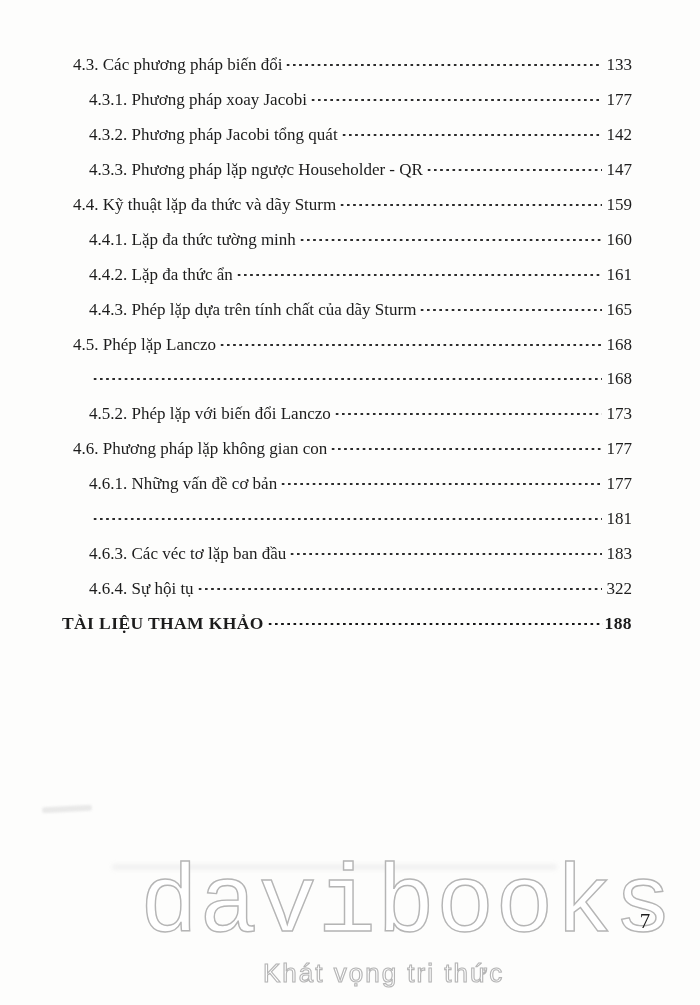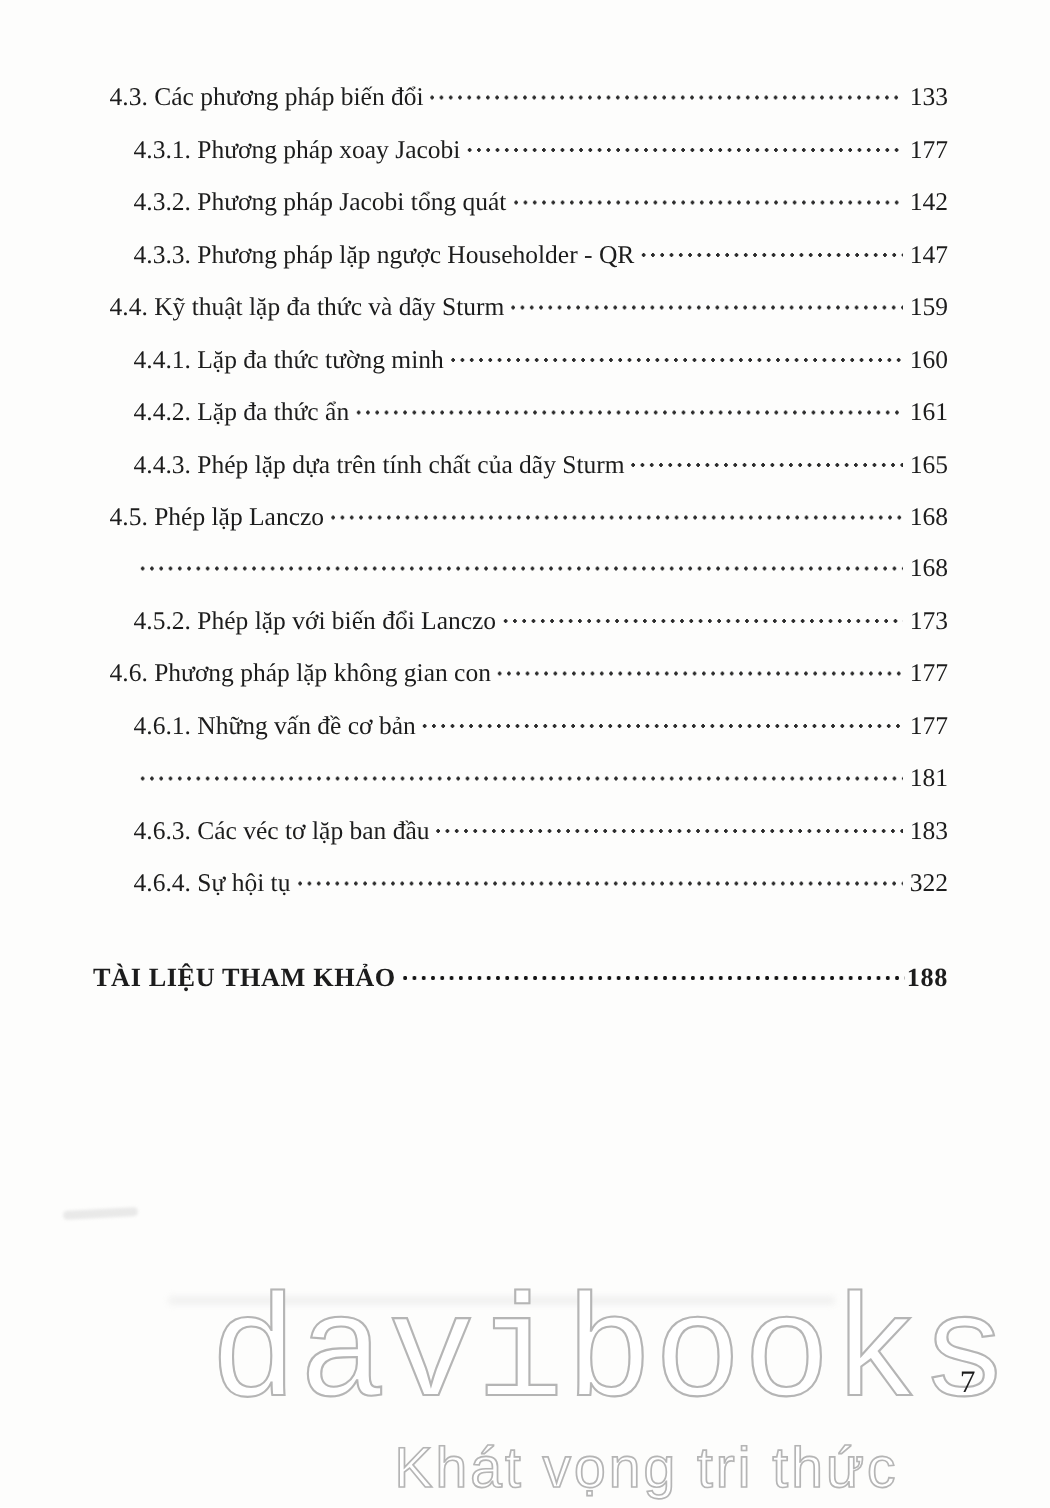--- a/index.html
+++ b/index.html
@@ -23,21 +23,21 @@
     position:absolute;top:44px;left:62px;width:570px;
     font-size:17px;
   }
   .toc-row{
     display:flex;align-items:center;
     height:27px;padding-top:7.9px;
     white-space:nowrap;
   }
   .toc-row.lvl1{padding-left:11px;}
   .toc-row.lvl2{padding-left:27px;}
-  .toc-row.lvl0{font-weight:700;letter-spacing:.4px;font-size:17.5px;margin-top:28px;}
+  .toc-row.lvl0{font-weight:700;letter-spacing:.4px;font-size:17.5px;}
   .toc-label{flex:0 0 auto;}
   .dots{
     flex:1 1 auto;min-width:12px;height:4px;
     margin:0 5px 0 3px;
     background-image:radial-gradient(circle,#2c2c2c 1.05px,rgba(0,0,0,0) 1.35px);
     background-size:6.2px 4px;
     background-position:left bottom;
     background-repeat:repeat-x;
   }
   .lvl0 .dots{
@@ -51,21 +51,21 @@
     font-family:Liberation Mono, monospace;
     font-size:97px;line-height:1;letter-spacing:1px;
     color:#ffffff;
     -webkit-text-stroke:1.4px var(--watermark-outline);
     text-shadow:0 0 1px #cfcfcf;
     user-select:none;
   }
   .wm-tagline{
     position:absolute;left:263px;top:959px;
     font-family:"Liberation Sans","DejaVu Sans",sans-serif;
-    font-size:38px;line-height:1.1;letter-spacing:2px;
+    font-size:26px;line-height:1.1;letter-spacing:2px;
     color:#ffffff;
     -webkit-text-stroke:1.1px var(--watermark-outline);
     text-shadow:0 0 1px #d4d4d4;
     user-select:none;
   }
   
   .page-number{
     position:absolute;left:630px;top:909px;width:30px;
     font-size:21px;text-align:center;
   }

